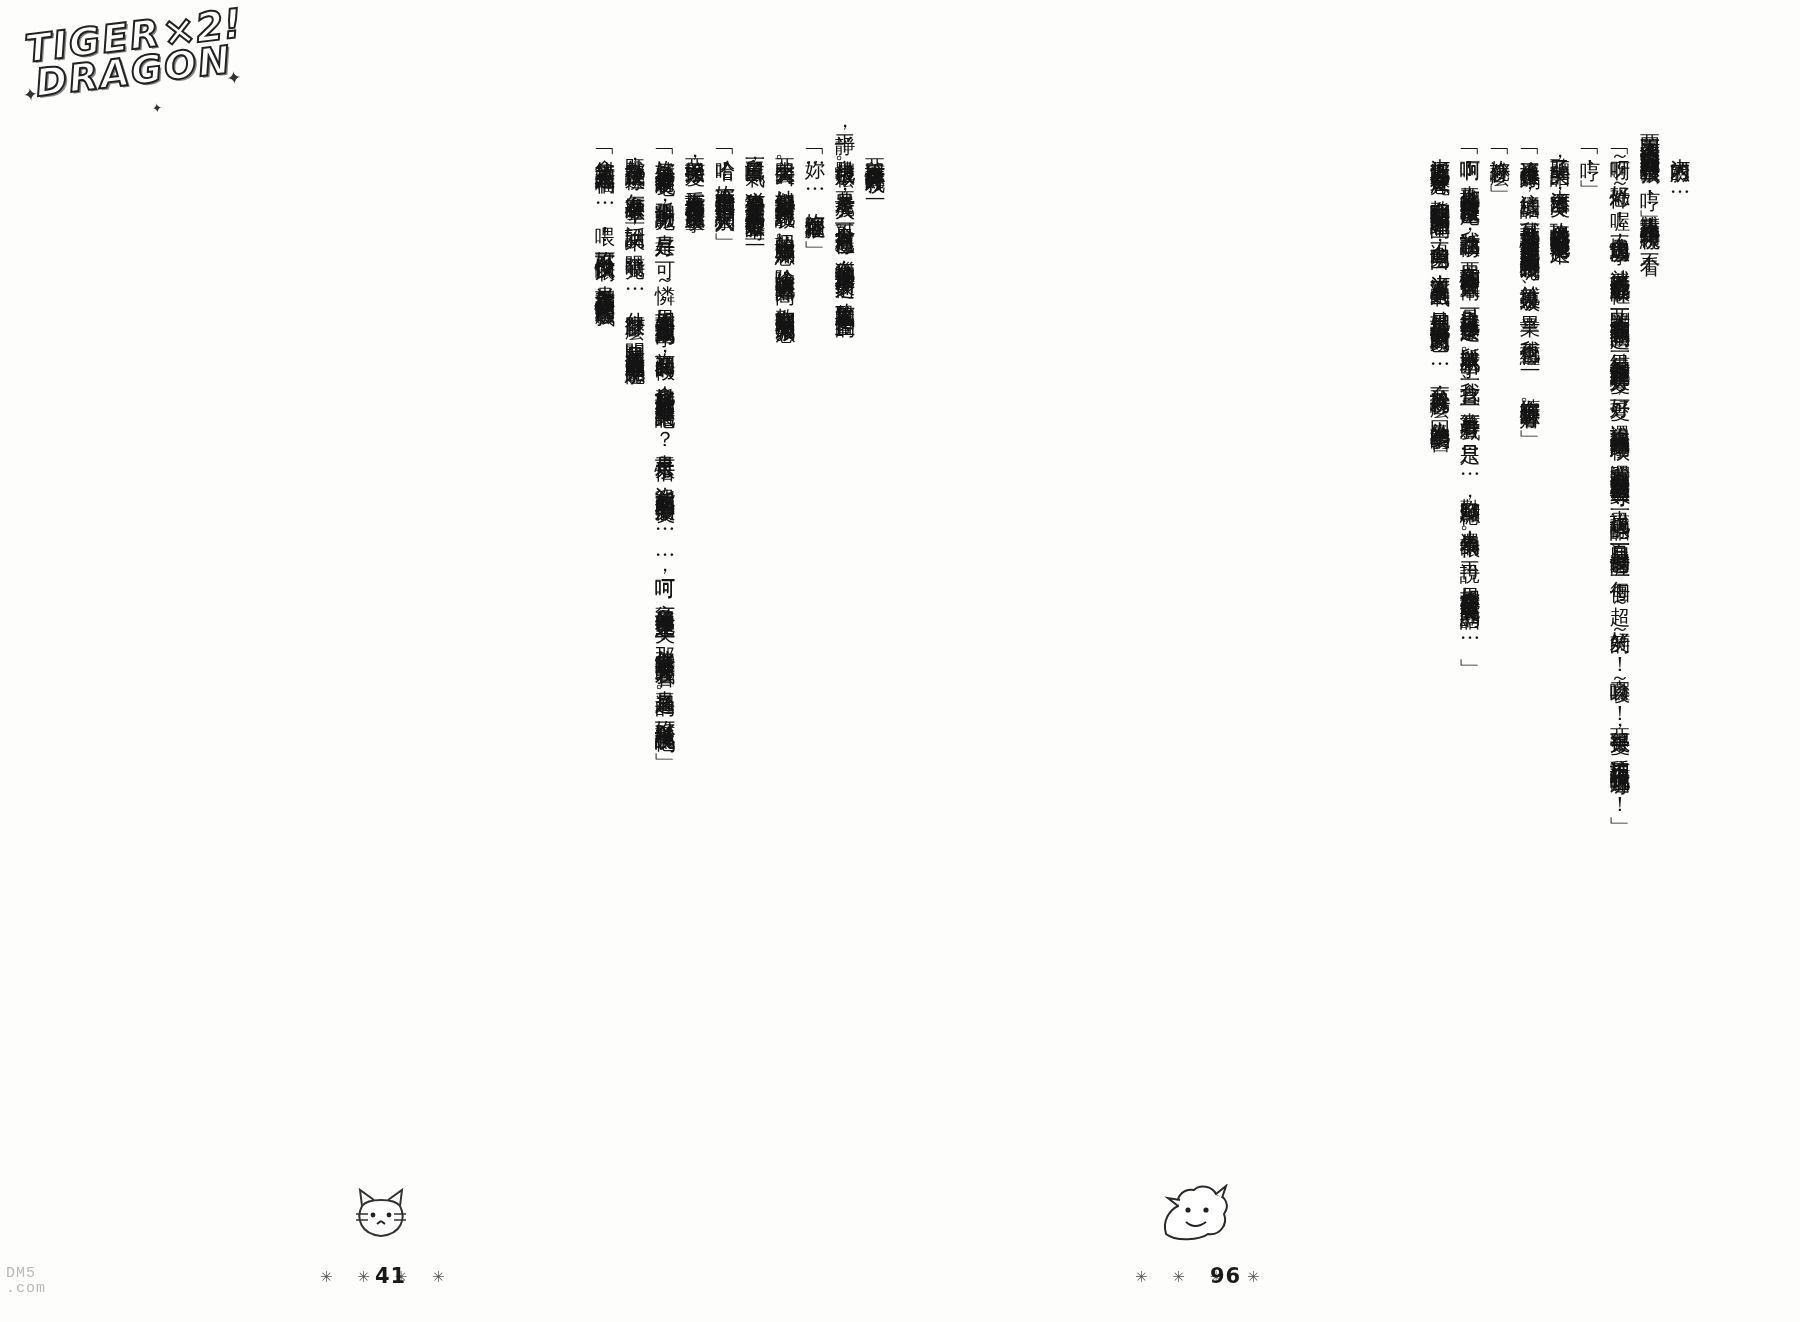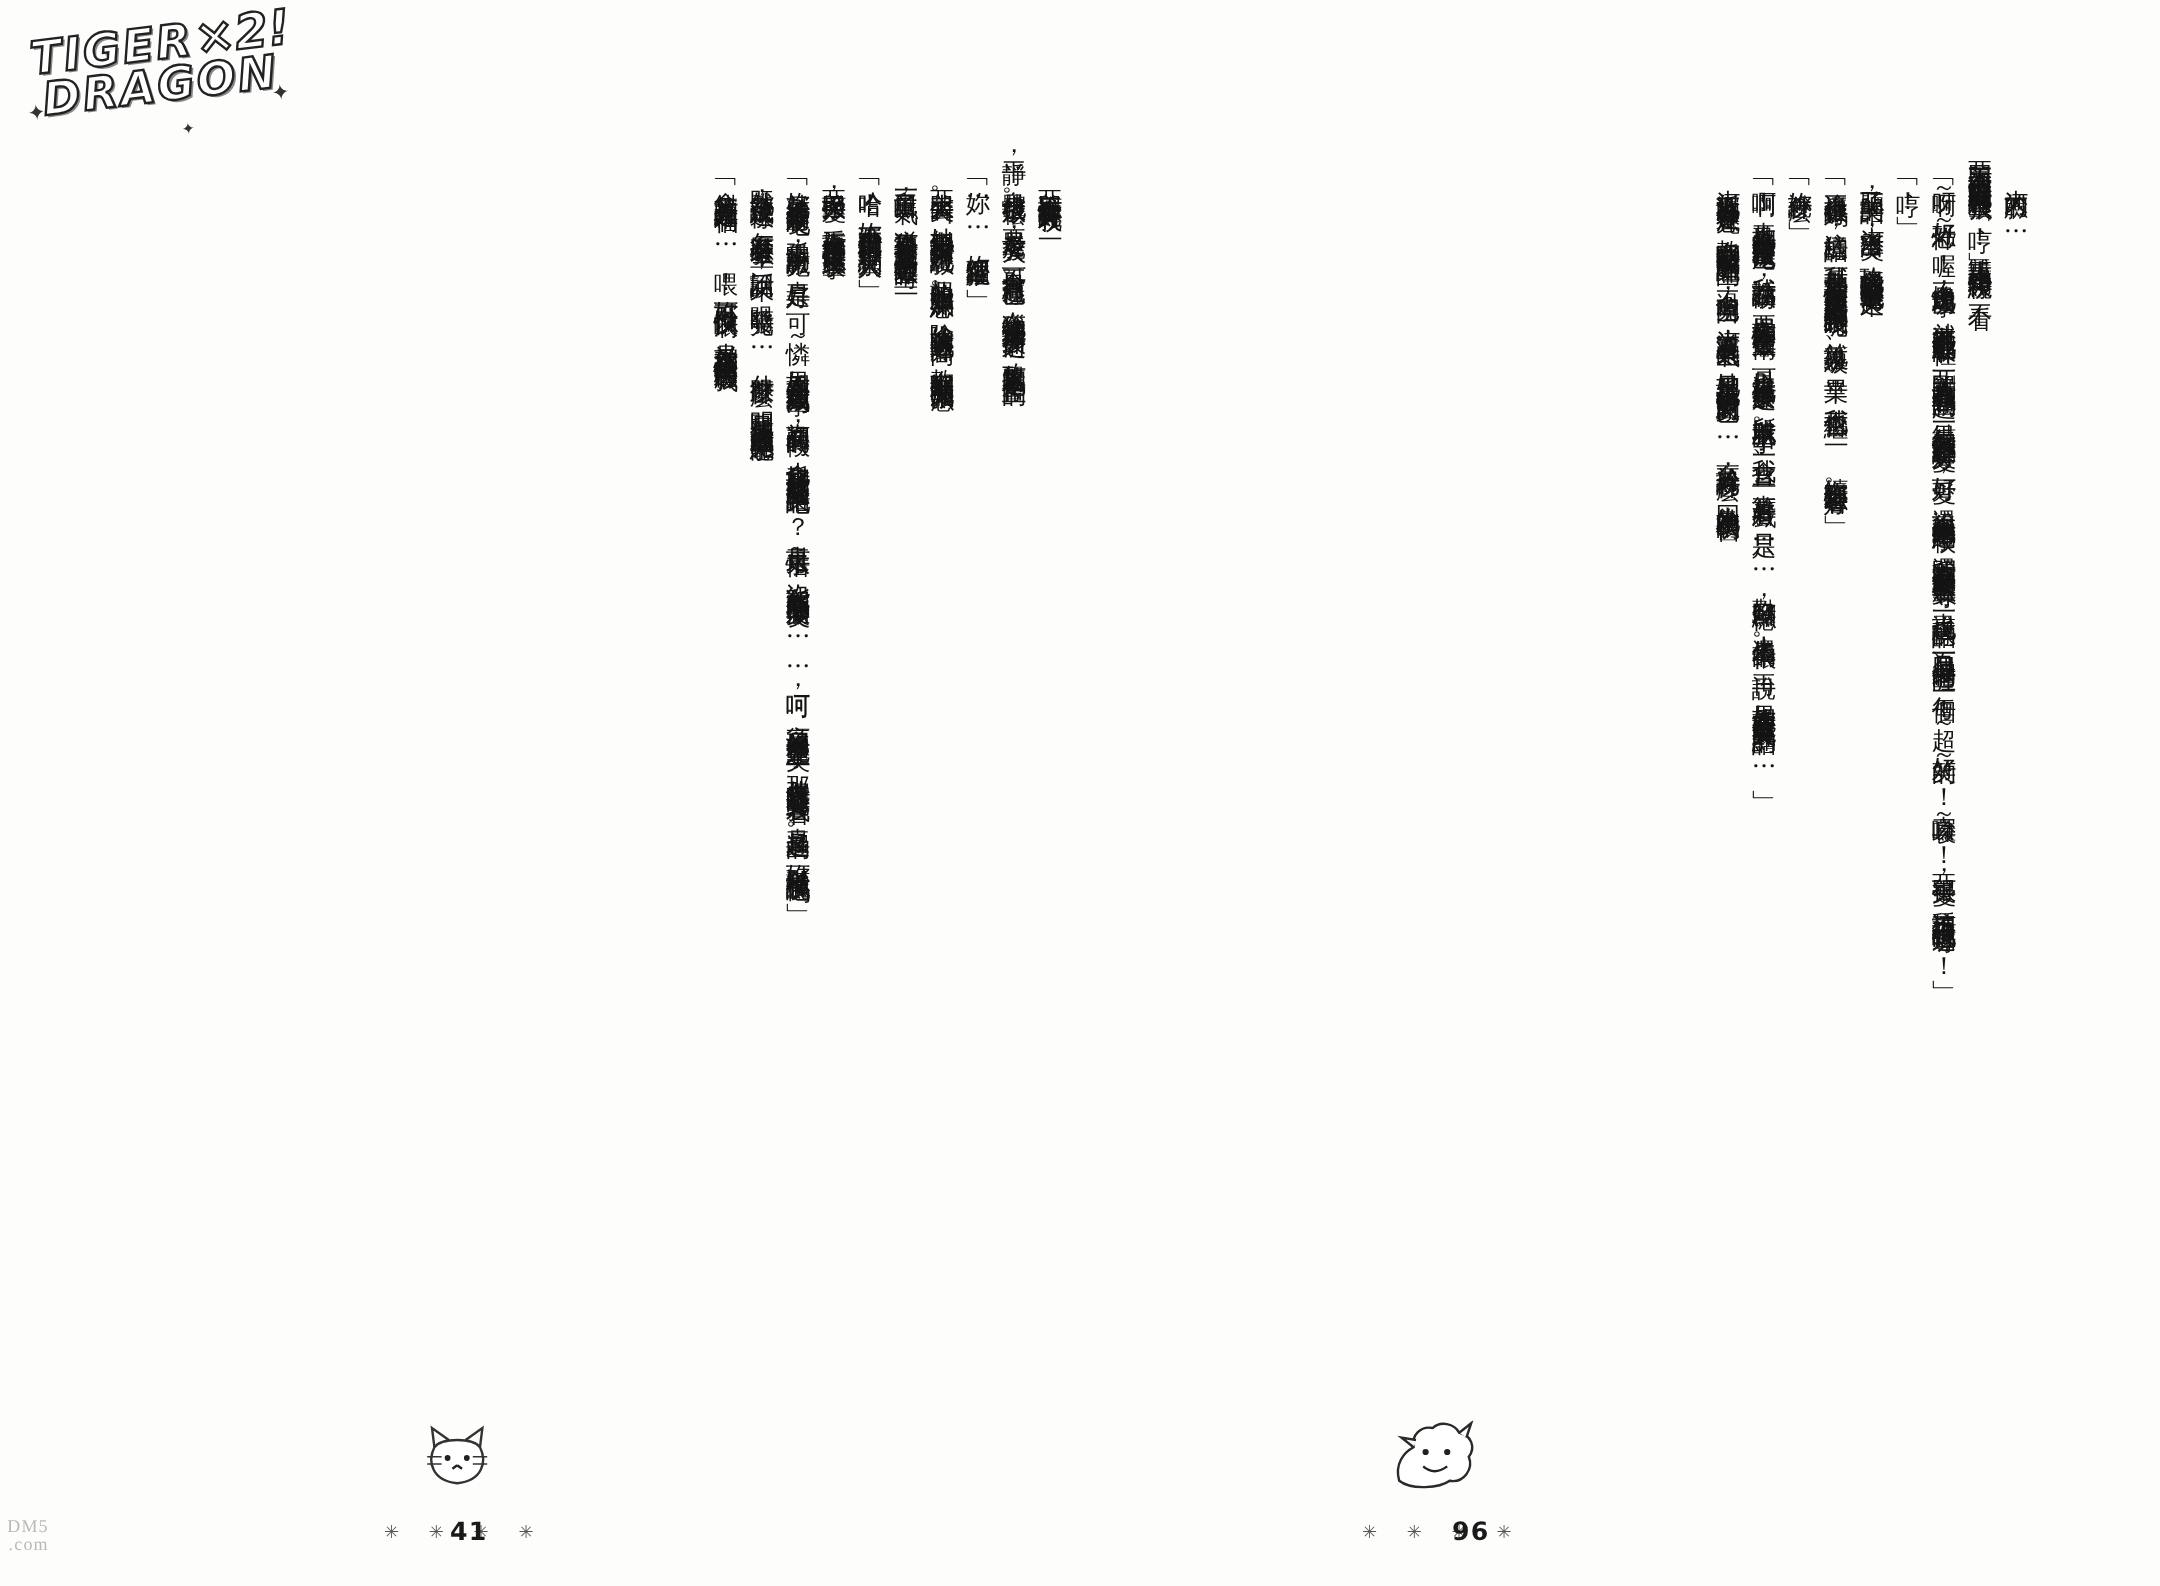--- a/index.html
+++ b/index.html
@@ -57,27 +57,26 @@
     color: #333;
     font-size: 18px;
     font-family: "DejaVu Sans", sans-serif;
   }
 
   
   .watermark {
     position: absolute;
     left: 6px;
     bottom: 26px;
-    font-family: Liberation Serif, serif;
+    font-family: Liberation Mono, monospace;
     font-size: 15px;
     color: #b9b9b9;
     letter-spacing: 1px;
     line-height: 15px;
     writing-mode: horizontal-tb;
-    text-align: right;
   }
   .watermark span { display: block; }
 
   
   .text-block {
     position: absolute;
     top: 118px;
     height: 900px;
     display: flex;
     flex-direction: row-reverse;

